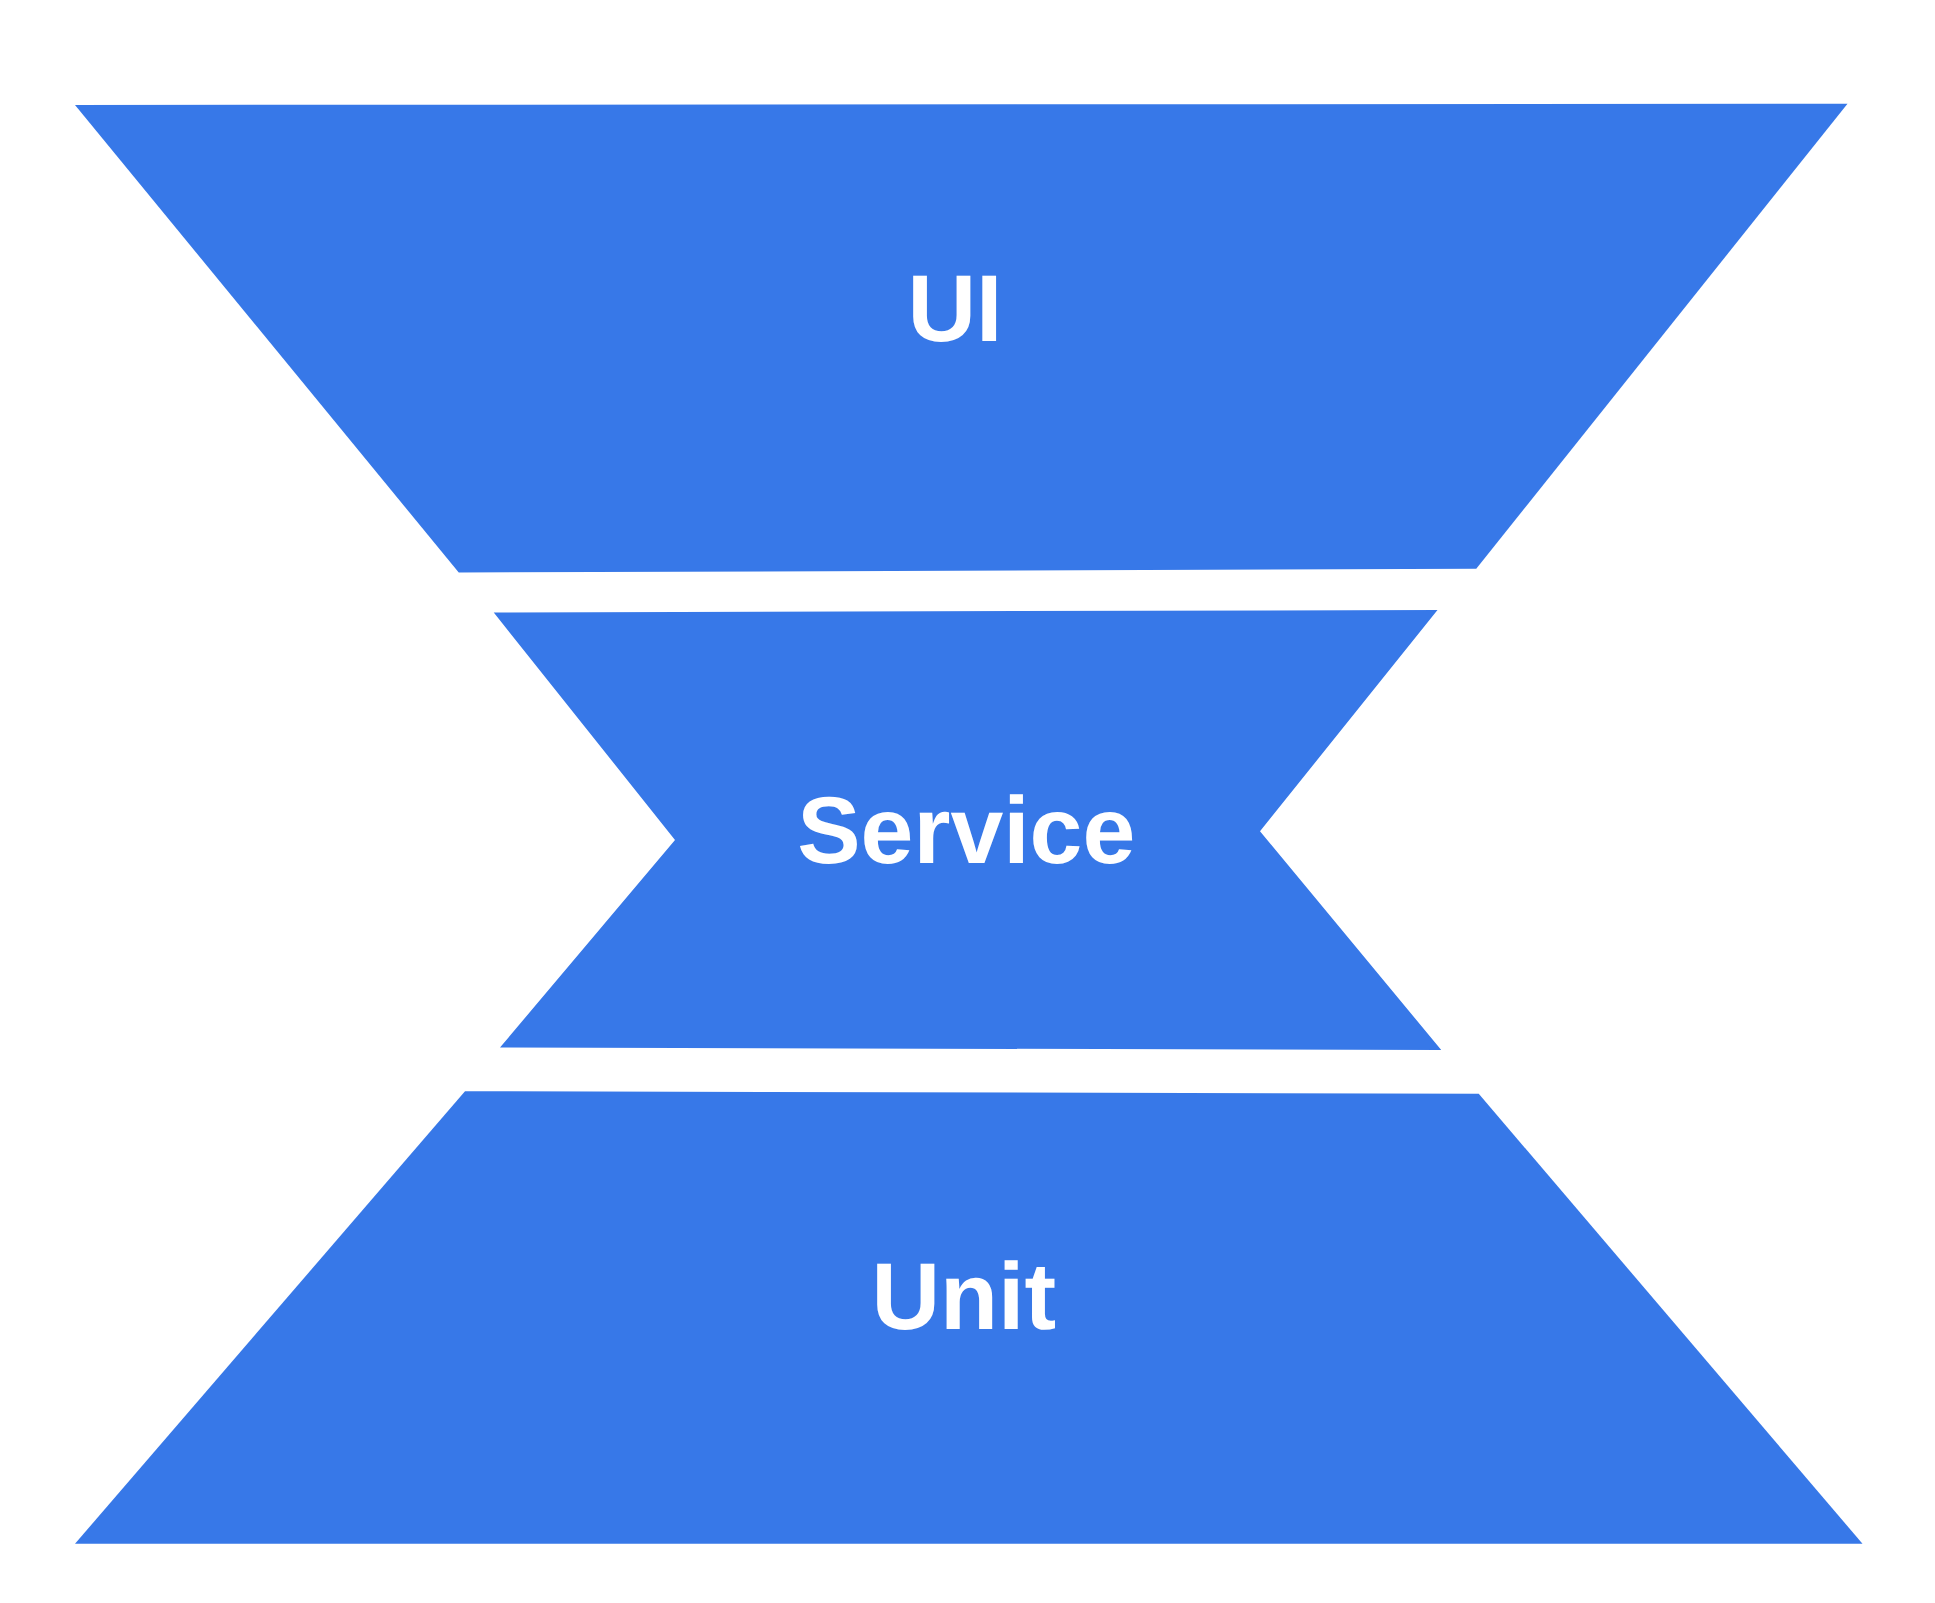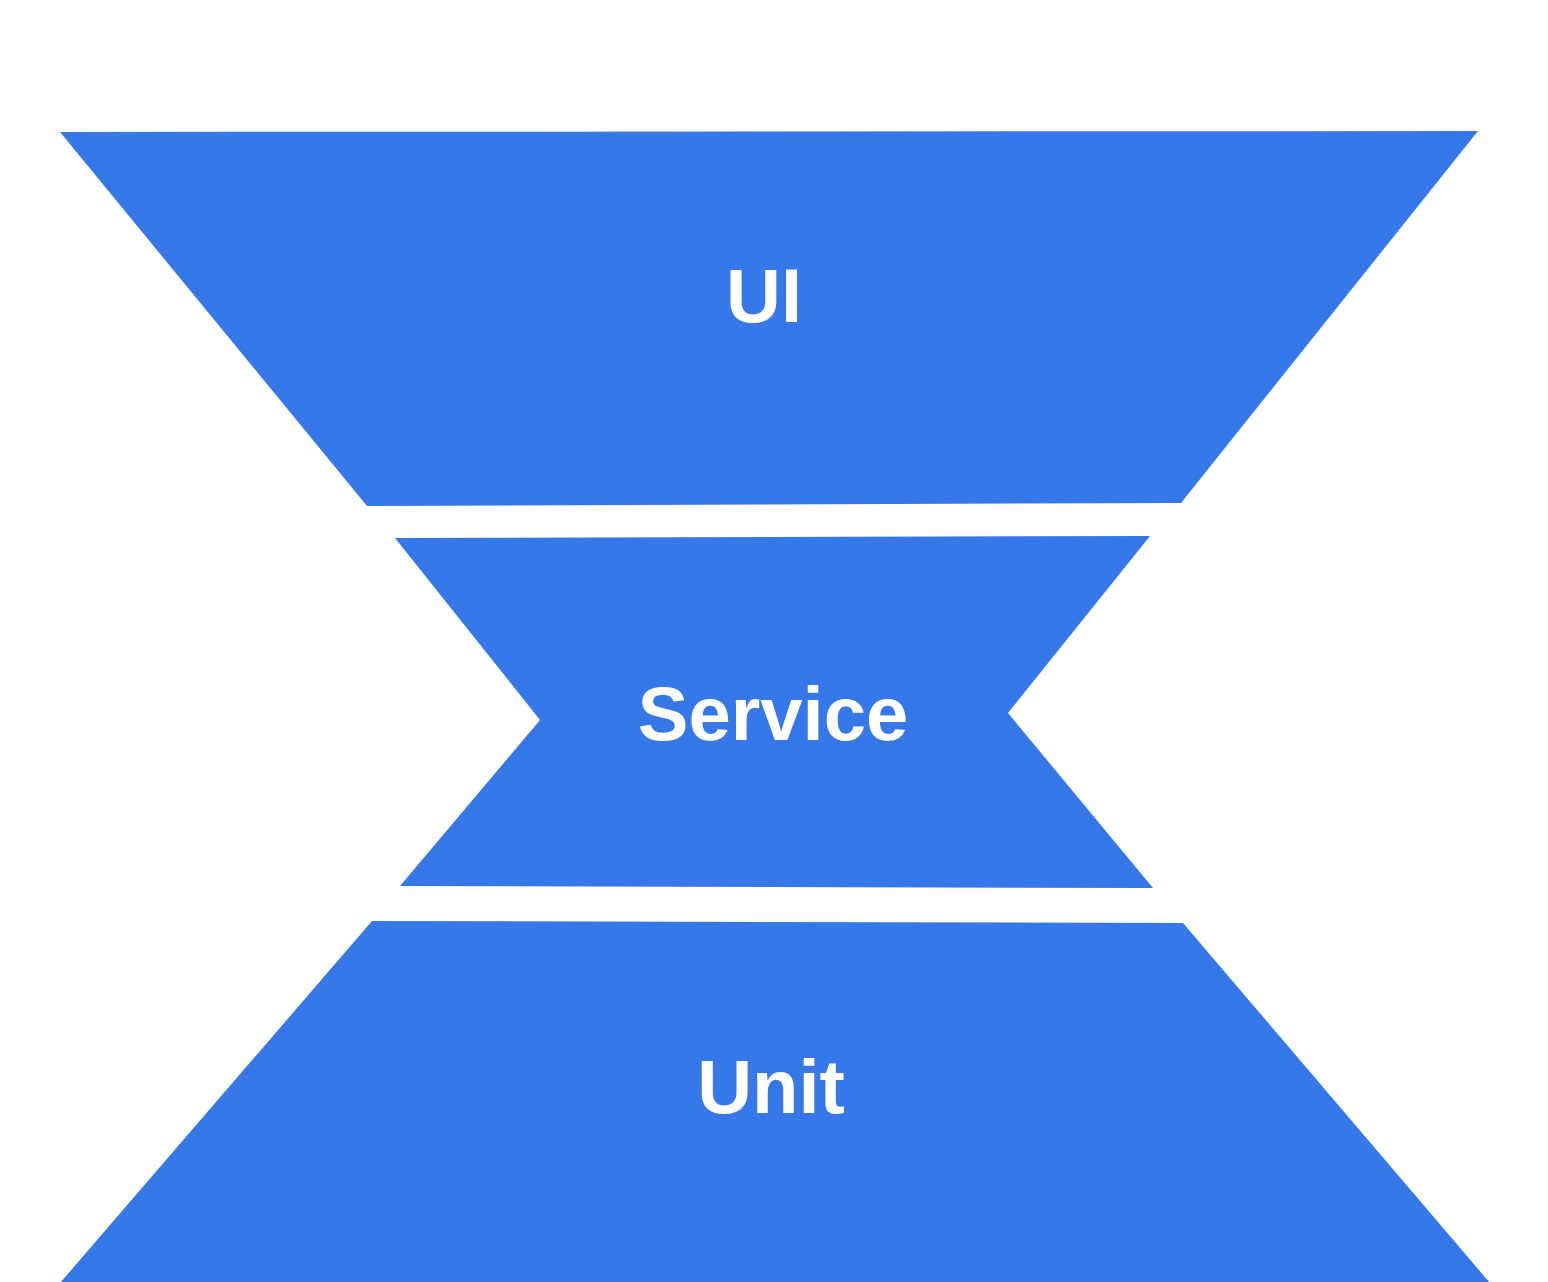--- a/index.html
+++ b/index.html
@@ -8,21 +8,20 @@
     background: #ffffff;
     width: 1548px;
     height: 1282px;
     overflow: hidden;
     font-family: "Liberation Sans", sans-serif;
   }
   .diagram-wrap {
     width: 1548px;
     height: 1180px;
     position: relative;
-    margin-top: 48px;
   }
   svg.hourglass {
     display: block;
     width: 1548px;
     height: 1282px;
   }
   .layer-label {
     font-family: "Liberation Sans", "DejaVu Sans", sans-serif;
     font-size: 76px;
     font-weight: bold;

